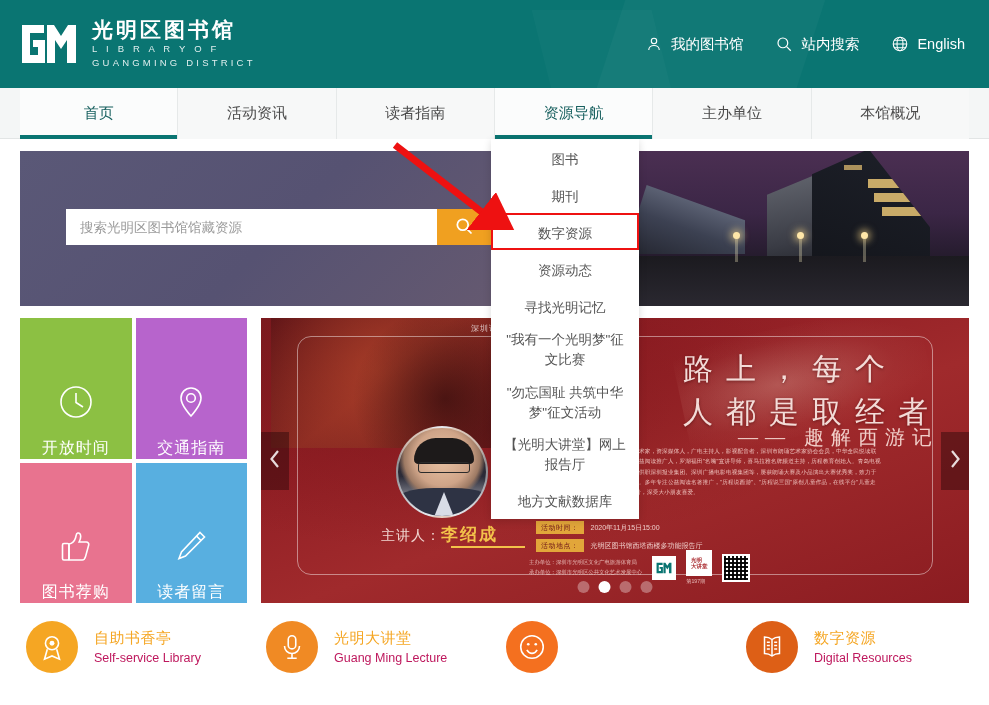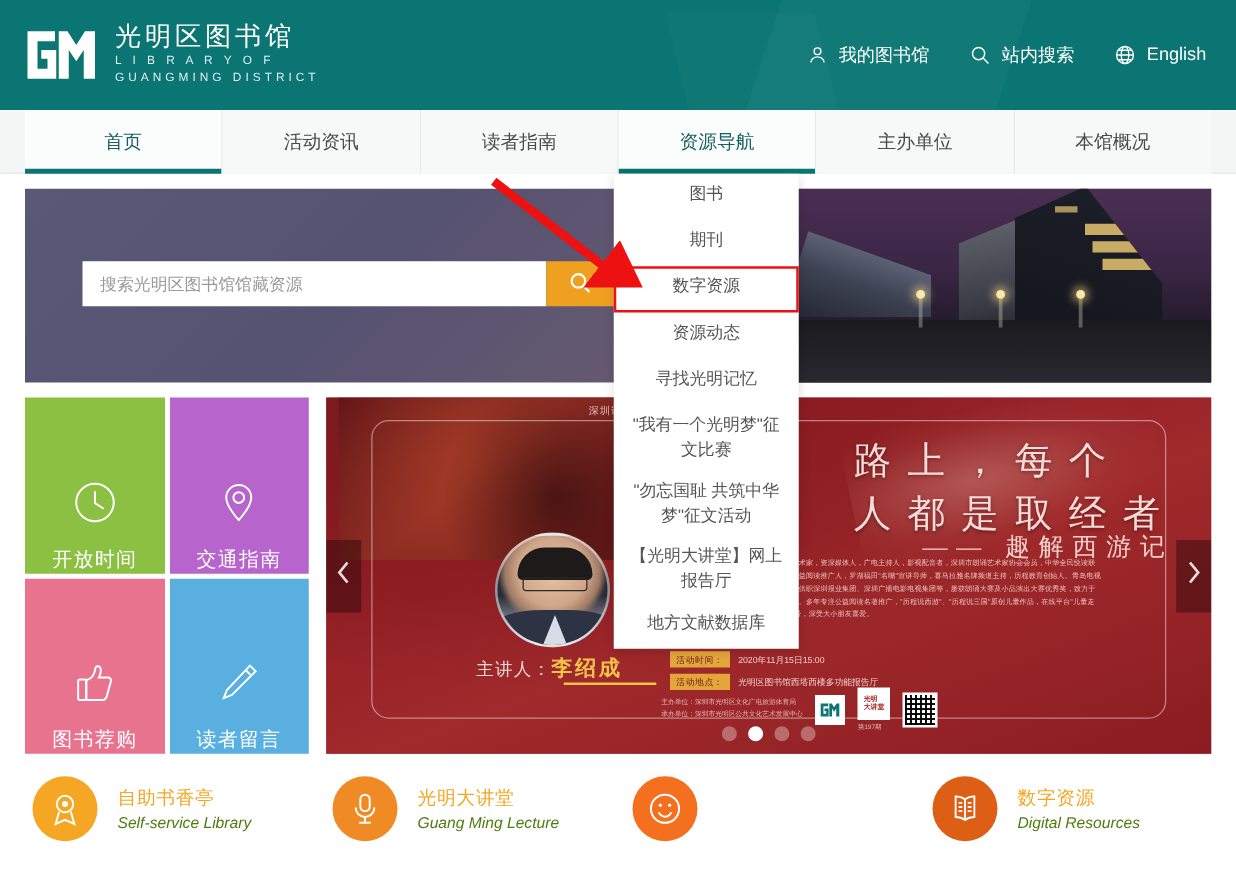--- a/index.html
+++ b/index.html
@@ -35,21 +35,21 @@
     position: relative;
     width: 949px; margin: 0 auto;
     height: 88px;
     display: flex; align-items: center;
     padding-left: 0px;
   }
   .logo-wrap { display: flex; align-items: center; gap: 14px; }
   .logo-mark { width: 58px; height: 46px; }
   .logo-text-cn {
     color: #ffffff; font-size: 21px; letter-spacing: 3px;
-    line-height: 1.15; font-weight: normal;
+    line-height: 1.15; font-weight: bold;
   }
   .logo-text-en1, .logo-text-en2 {
     color: #dfeeee; font-size: 9.5px; letter-spacing: 3.2px;
     line-height: 1.45;
   }
   .header-links {
     margin-left: auto; display: flex; align-items: center; gap: 32px;
     padding-right: 4px;
   }
   .header-link {
@@ -318,31 +318,31 @@
   .service {
     flex: 1; display: flex; align-items: center; gap: 16px;
     cursor: pointer; padding-left: 6px;
   }
   .svc-circle {
     width: 52px; height: 52px; border-radius: 50%;
     display: flex; align-items: center; justify-content: center;
     flex: 0 0 52px;
   }
   .svc-cn { color: #f5a623; font-size: 15px; letter-spacing: .5px; margin-bottom: 3px; }
-  .svc-en { color: #4d7c0f; font-size: 12.5px; font-style: italic; }
+  .svc-en { color: #be185d; font-size: 12.5px; }
 
   
   .dropdown {
     position: absolute; z-index: 40;
     left: 491px; top: 139px; width: 148px;
     background: #ffffff;
     box-shadow: 0 2px 8px rgba(0,0,0,.14);
   }
   .dd-item {
-    min-height: 37px; display: flex; align-items: flex-start;
+    min-height: 37px; display: flex; align-items: flex-end;
     justify-content: center; text-align: center;
     font-size: 13.5px; color: #555; cursor: pointer;
     padding: 6px 12px; line-height: 1.5;
   }
   .dd-item.highlight { outline: 2.5px solid #ee1111; outline-offset: -2px; }
   .annot-arrow { position: absolute; z-index: 50; left: 390px; top: 140px; pointer-events: none; }
 </style>
 </head>
 <body>
 

